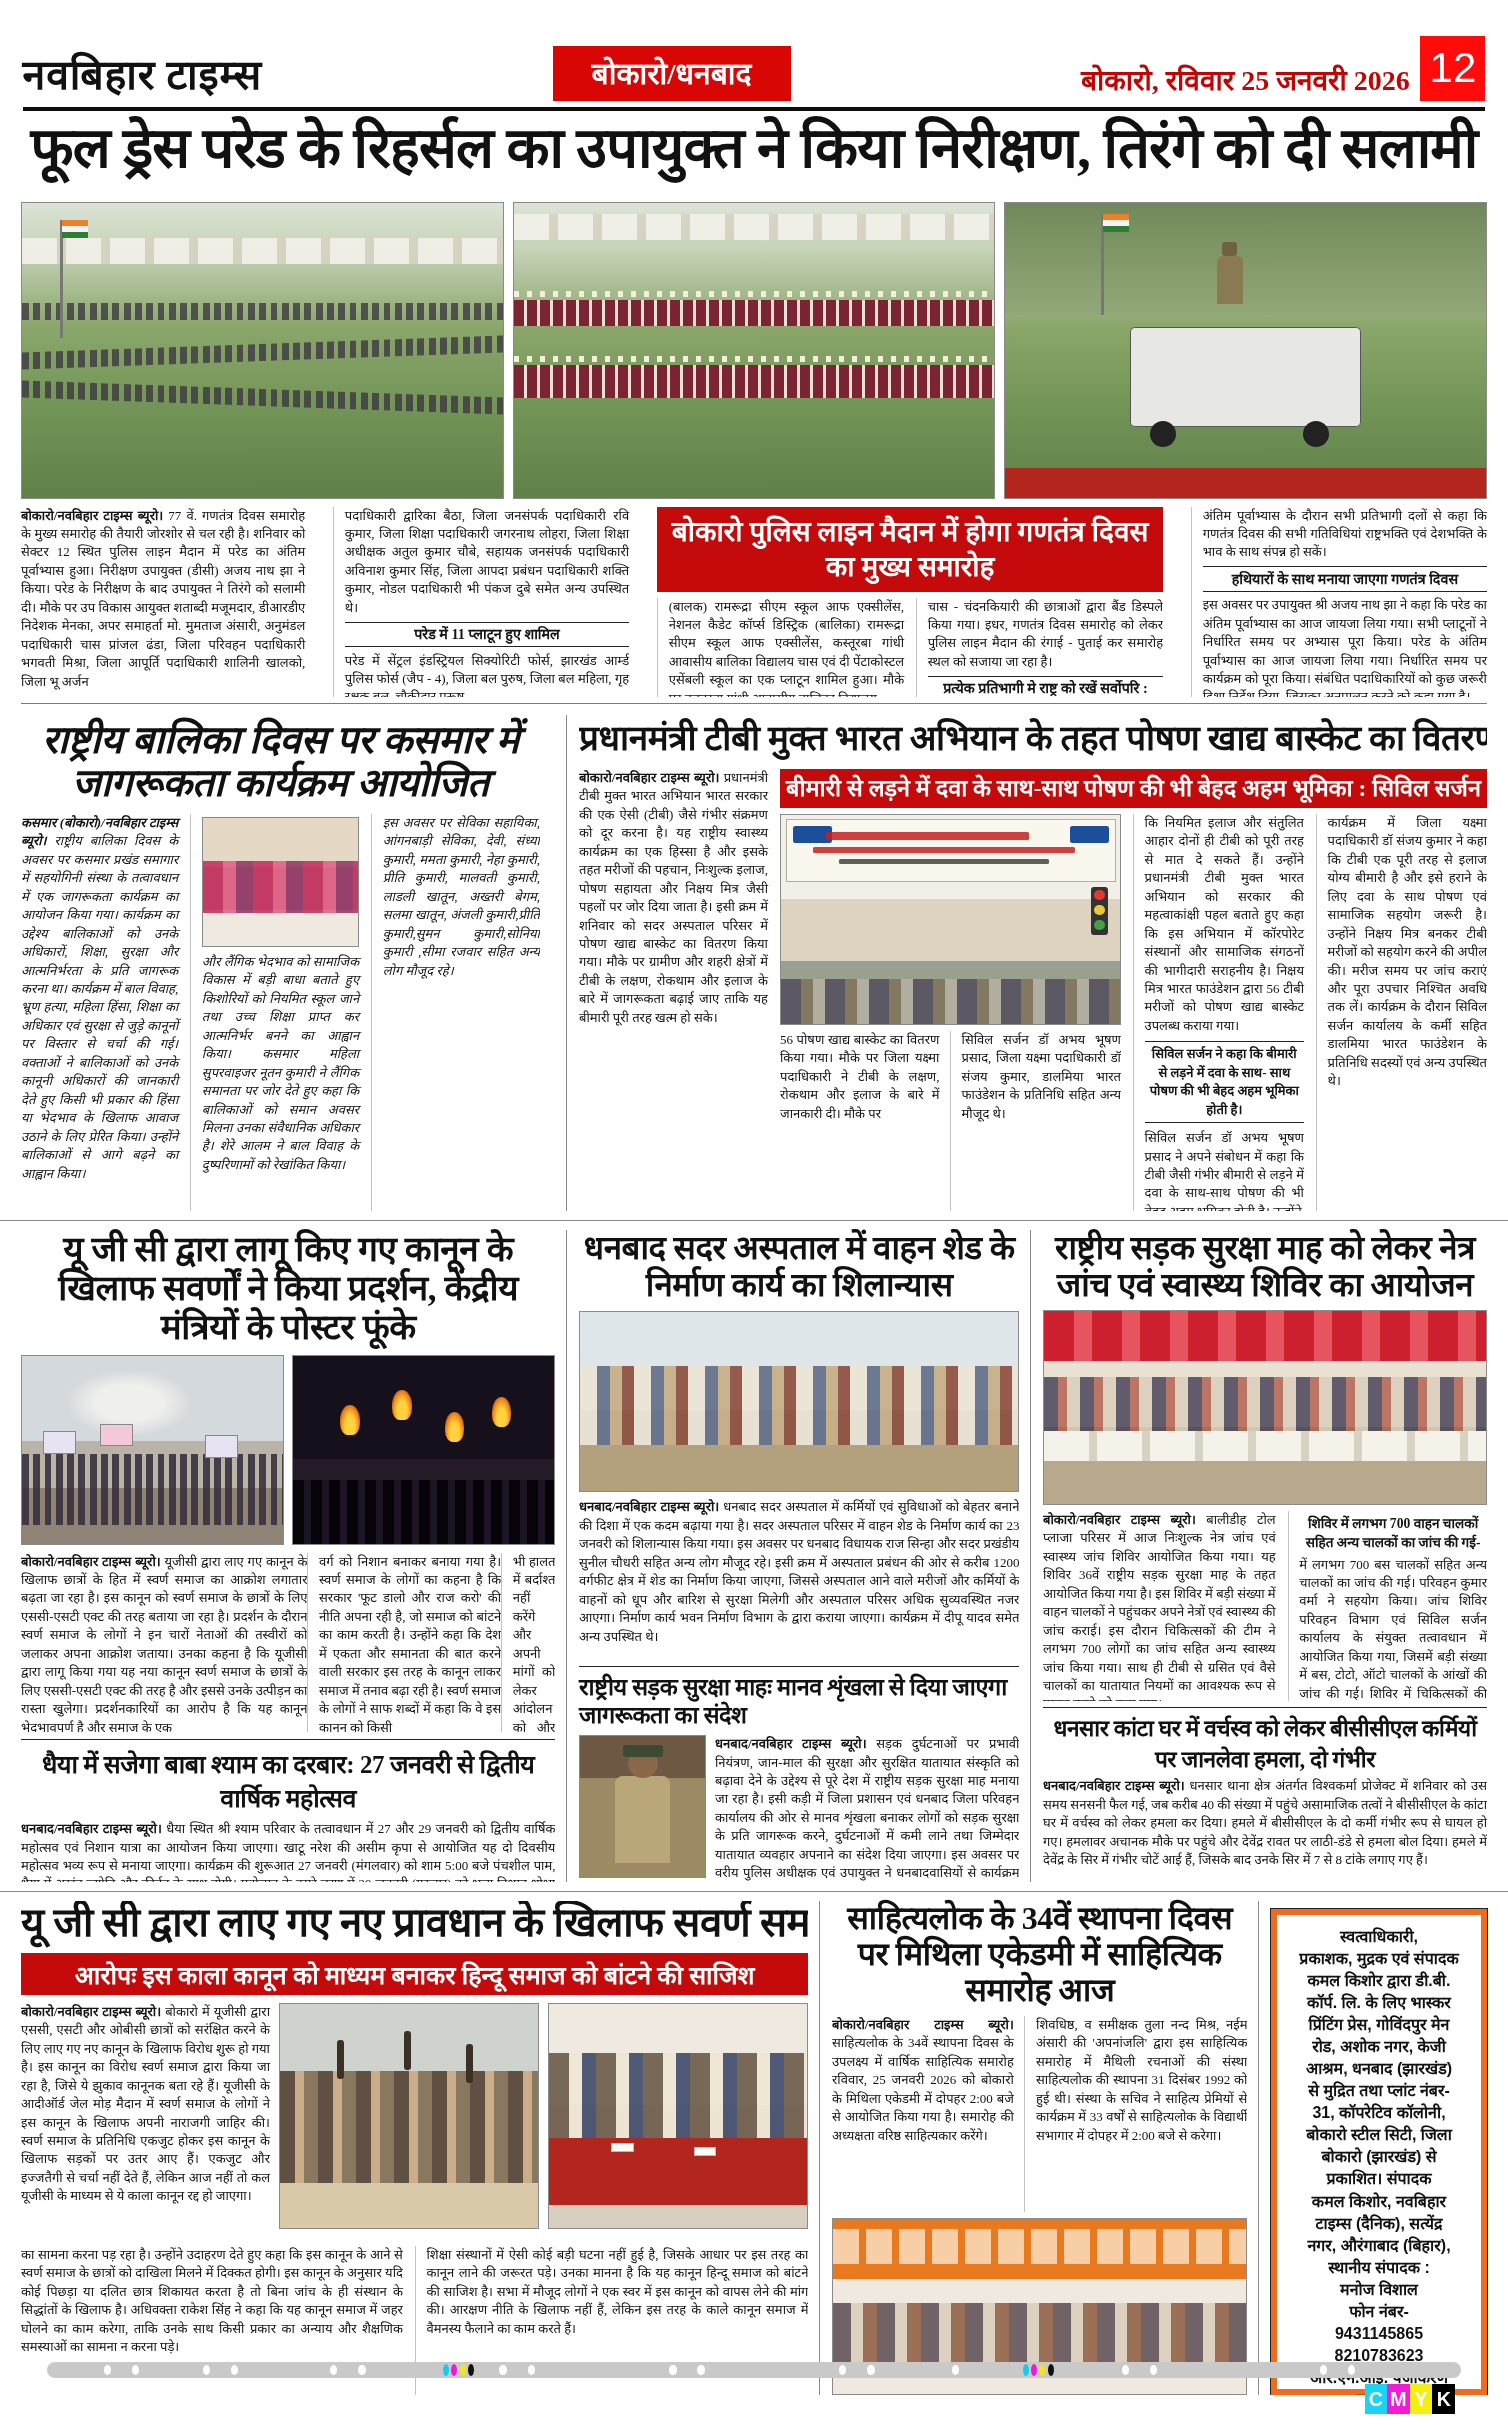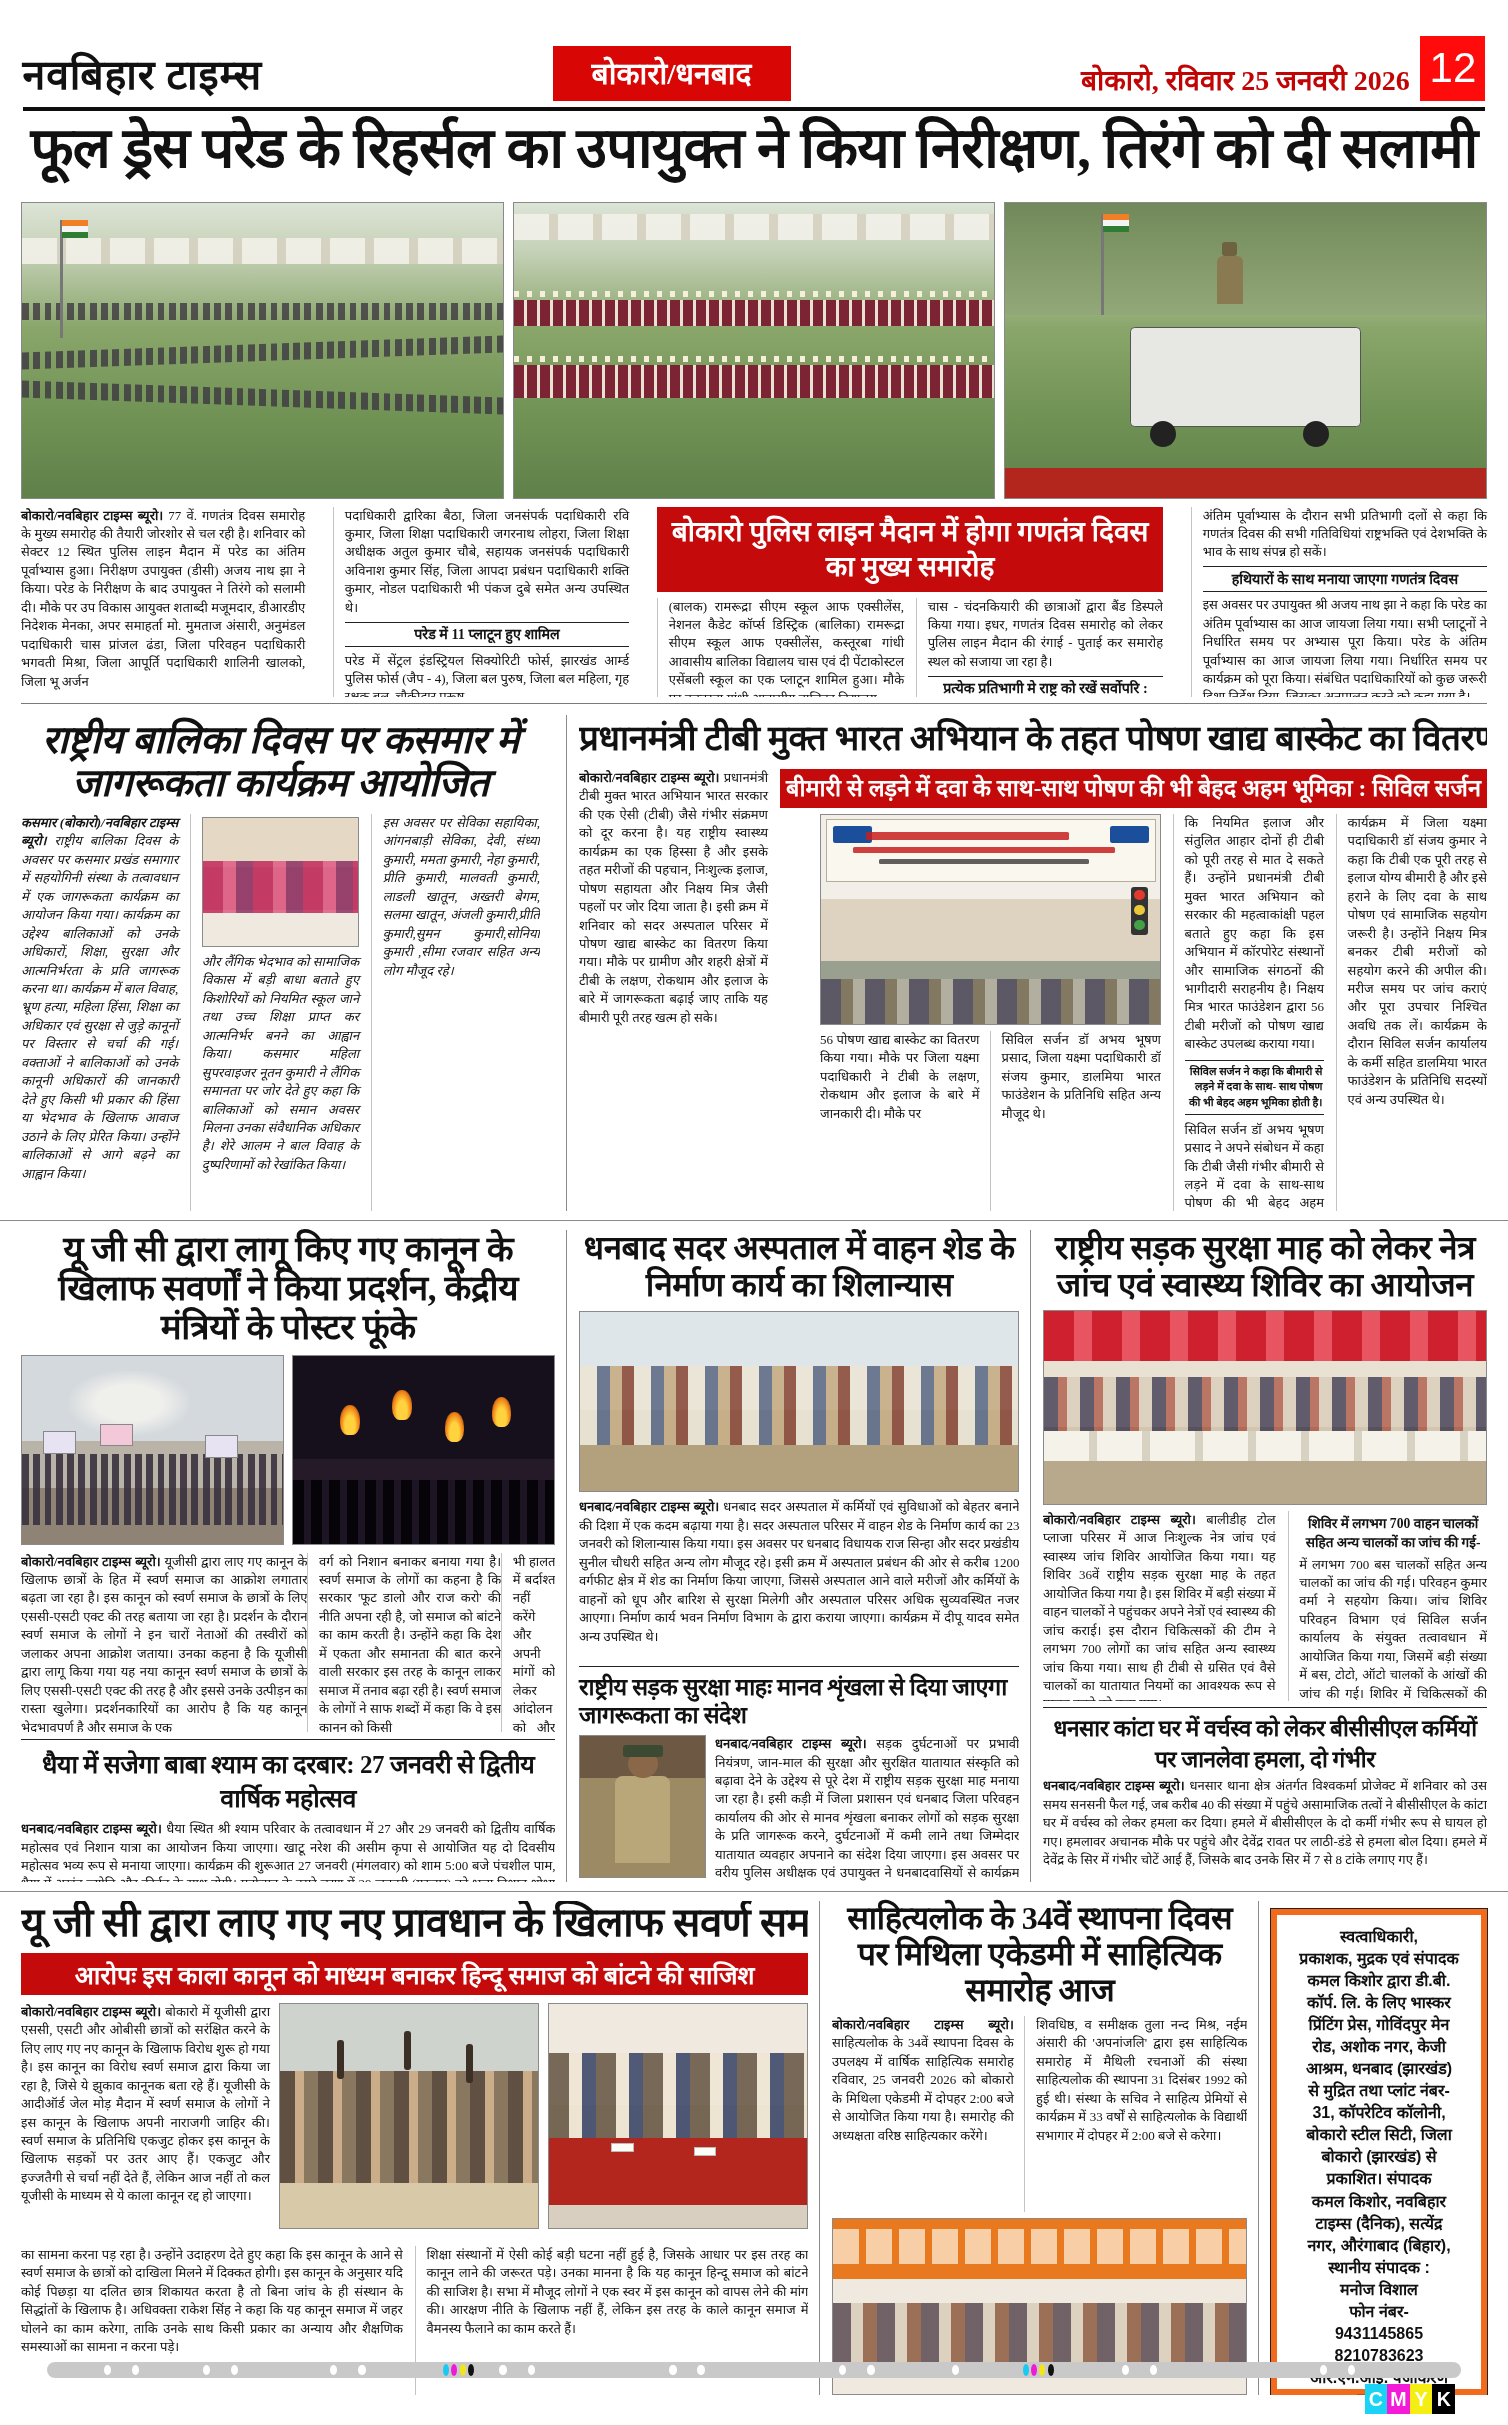--- a/index.html
+++ b/index.html
@@ -68,34 +68,34 @@
   .girlday .colset { flex:1; overflow:hidden; }
   .ph-meeting { width:100%; height:130px; margin:3px 0 6px; background:linear-gradient(180deg,#e5d9c6 0 38%,#caa9a2 38% 72%,#efe9e0 72% 100%); }
   .saree { position:absolute; top:34%; height:40%; background:repeating-linear-gradient(90deg,#c2285a 0 19.6px,#e05a84 19.6px 33px,#8c2f63 33px 50px); opacity:.85; }
   .tb { flex:1; display:flex; flex-direction:column; min-width:0; }
   .tb .sec-head { font-size:35px; white-space:nowrap; overflow:hidden; padding:4.5px 0 10.6px; }
   .tb-content { display:flex; gap:12px; flex:1; overflow:hidden; }
   .tb-c1 { width:189px; }
   .tb-right { flex:1; display:flex; flex-direction:column; min-width:0; }
   .tb-kicker { height:39px; font-size:23.4px; margin-bottom:6px; }
   .tb-lower { display:flex; gap:12px; flex:1; overflow:hidden; }
-  .tb-photo-wrap { width:341px; display:flex; flex-direction:column;margin-left:40px; }
+  .tb-photo-wrap { width:341px; display:flex; flex-direction:column; }
   .ph-tb { width:100%; height:211px; background:linear-gradient(180deg,#f2efe8 0 40%,#ddd3c0 40% 70%,#9aa08f 70% 100%); }
   .tb-banner { position:absolute; top:4.5px; left:4.5px; right:4.5px; height:63px; background:#faf7ef; border:0.8px solid #b5ae9c; }
   .tb-banner .redline { position:absolute; left:12%; right:26%; height:7.5px; background:#c51f1f; opacity:.85; border-radius:1.5px; }
   .dalmia { position:absolute; top:6px; width:39px; height:16.6px; background:#1b4e9b; border-radius:2.3px; }
   .dalmia.right { right:6px; } .dalmia.left { left:6px; }
   .siglight { position:absolute; right:12px; top:72px; width:16.6px; height:48px; background:#333; border-radius:3px; }
   .siglight i { position:absolute; left:3px; width:10.6px; height:10.6px; border-radius:50%; display:block; }
   .sig-r{top:3px;background:#e23a2e;} .sig-y{top:18px;background:#e9c83b;} .sig-g{top:33px;background:#43a047;}
   .seated { bottom:0; height:45px; background:repeating-linear-gradient(90deg,#4c465a 0 19.6px,#7d6f56 19.6px 32px,#b8b2a4 32px 44px); opacity:.8; }
   .tb-under { display:flex; gap:10.6px; flex:1; margin-top:6px; overflow:hidden; }
   .tb-under > div { flex:1; min-width:0; }
   .tb-cA,.tb-cB { flex:1; min-width:0; }
-  .tb-bold-center { font-weight:800; text-align:right; font-size:11px; border-top:1.1px solid #222; border-bottom:1.1px solid #222; padding:3px 1.5px; margin:6px 0; }
+  .tb-bold-center { font-weight:800; text-align:center; font-size:13px; border-top:1.1px solid #222; border-bottom:1.1px solid #222; padding:3px 1.5px; margin:6px 0; }
 
   
   .row3 { display:flex; gap:12px; padding:9px 21px 0; height:662px; overflow:hidden; border-top:1.1px solid #8a8a8a; margin-top:9px; }
   .ugc { width:546px; border-right:1.1px solid #8a8a8a; padding-right:10.6px; display:flex; flex-direction:column; }
   .ugc .sec-head { font-size:35px; padding-bottom:7.5px; }
   .ugc-photos { display:flex; gap:7.5px; height:190px; margin-bottom:7.5px; }
   .ugc-photos .ph { flex:1; }
   .ph-dayprotest { background:linear-gradient(180deg,#d4d9dd 0 45%,#b9b3a8 45% 70%,#8e8374 70% 100%); }
   .smoke { position:absolute; top:8%; left:18%; width:46%; height:34%; background:radial-gradient(ellipse at center,#efefec 0 40%,rgba(239,239,236,0) 75%); }
   .placard { position:absolute; width:33px; height:22.6px; background:#e8e3f2; border:0.8px solid #888; }

